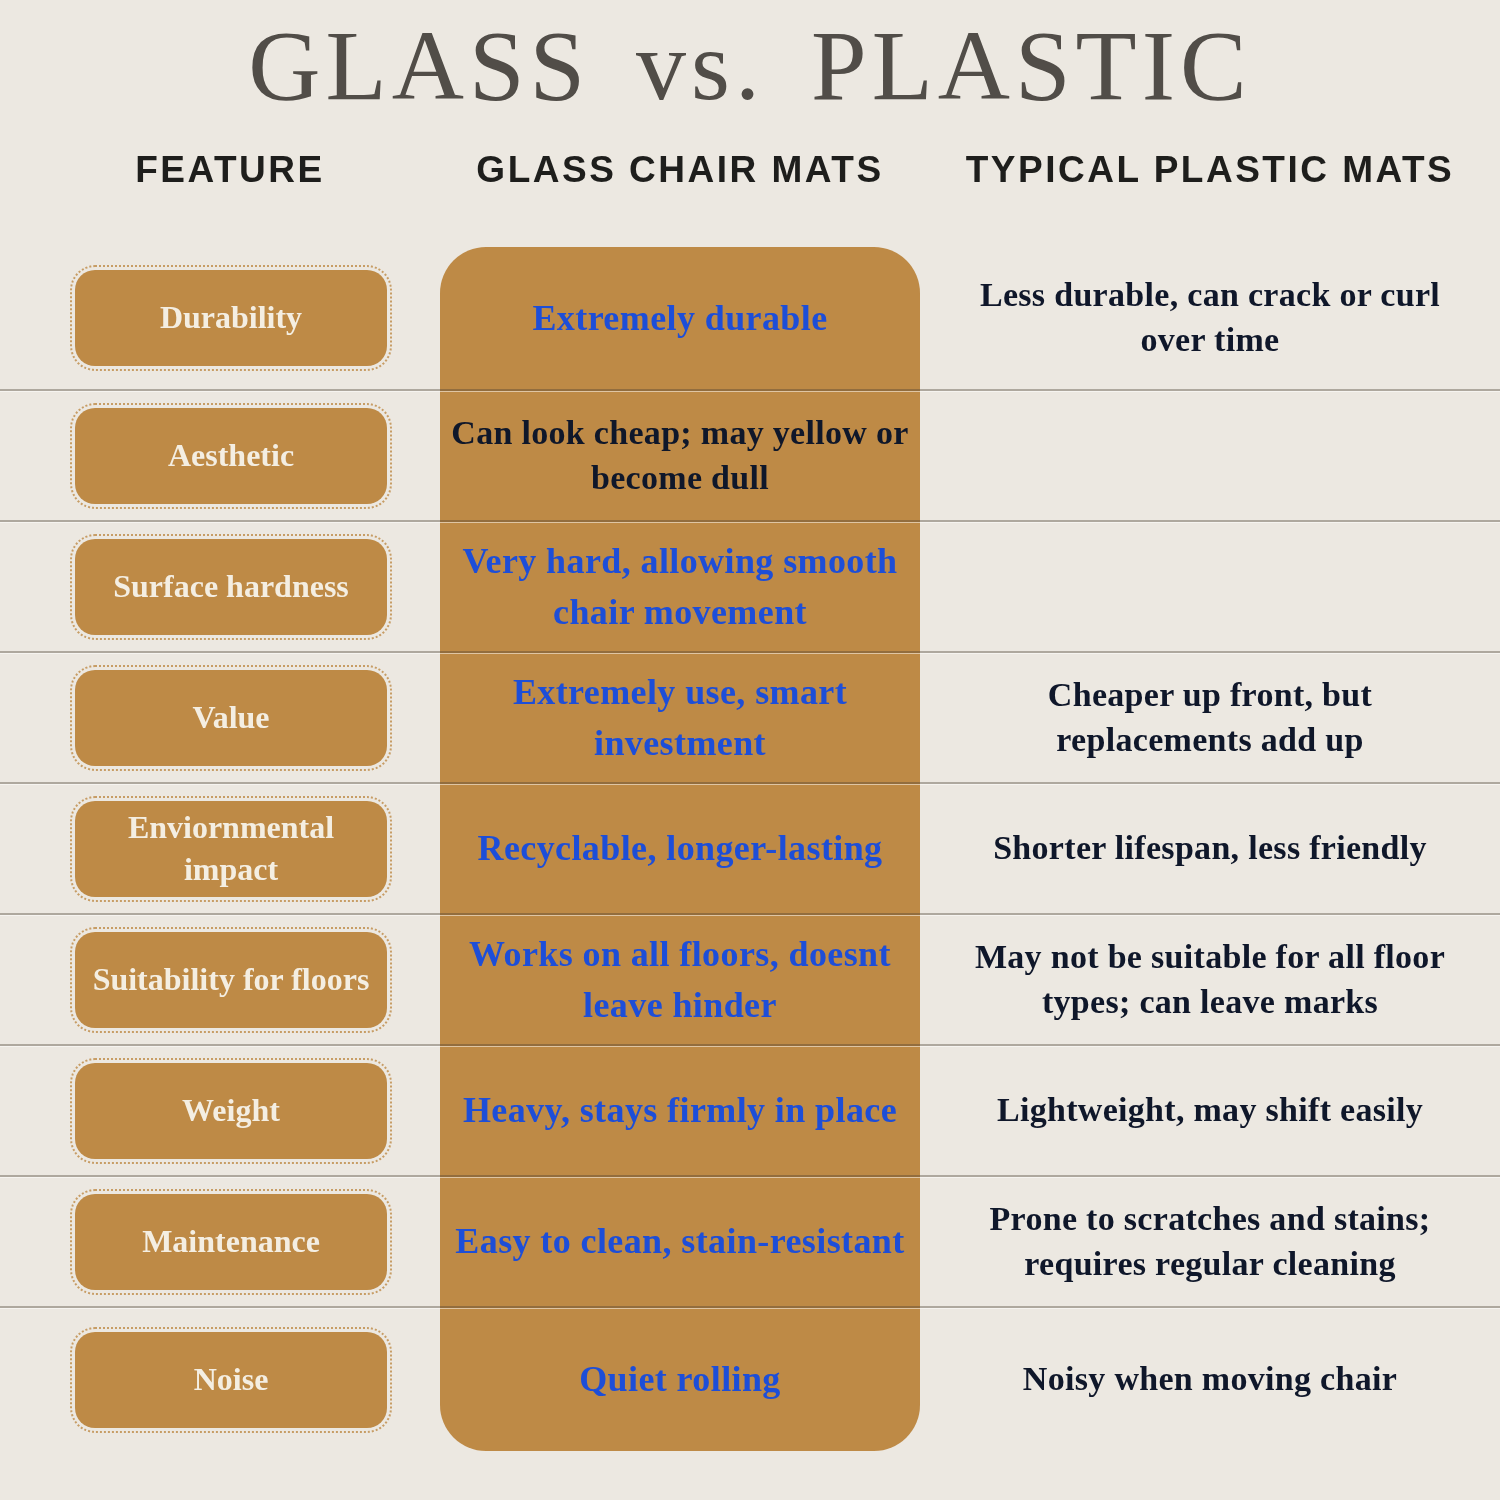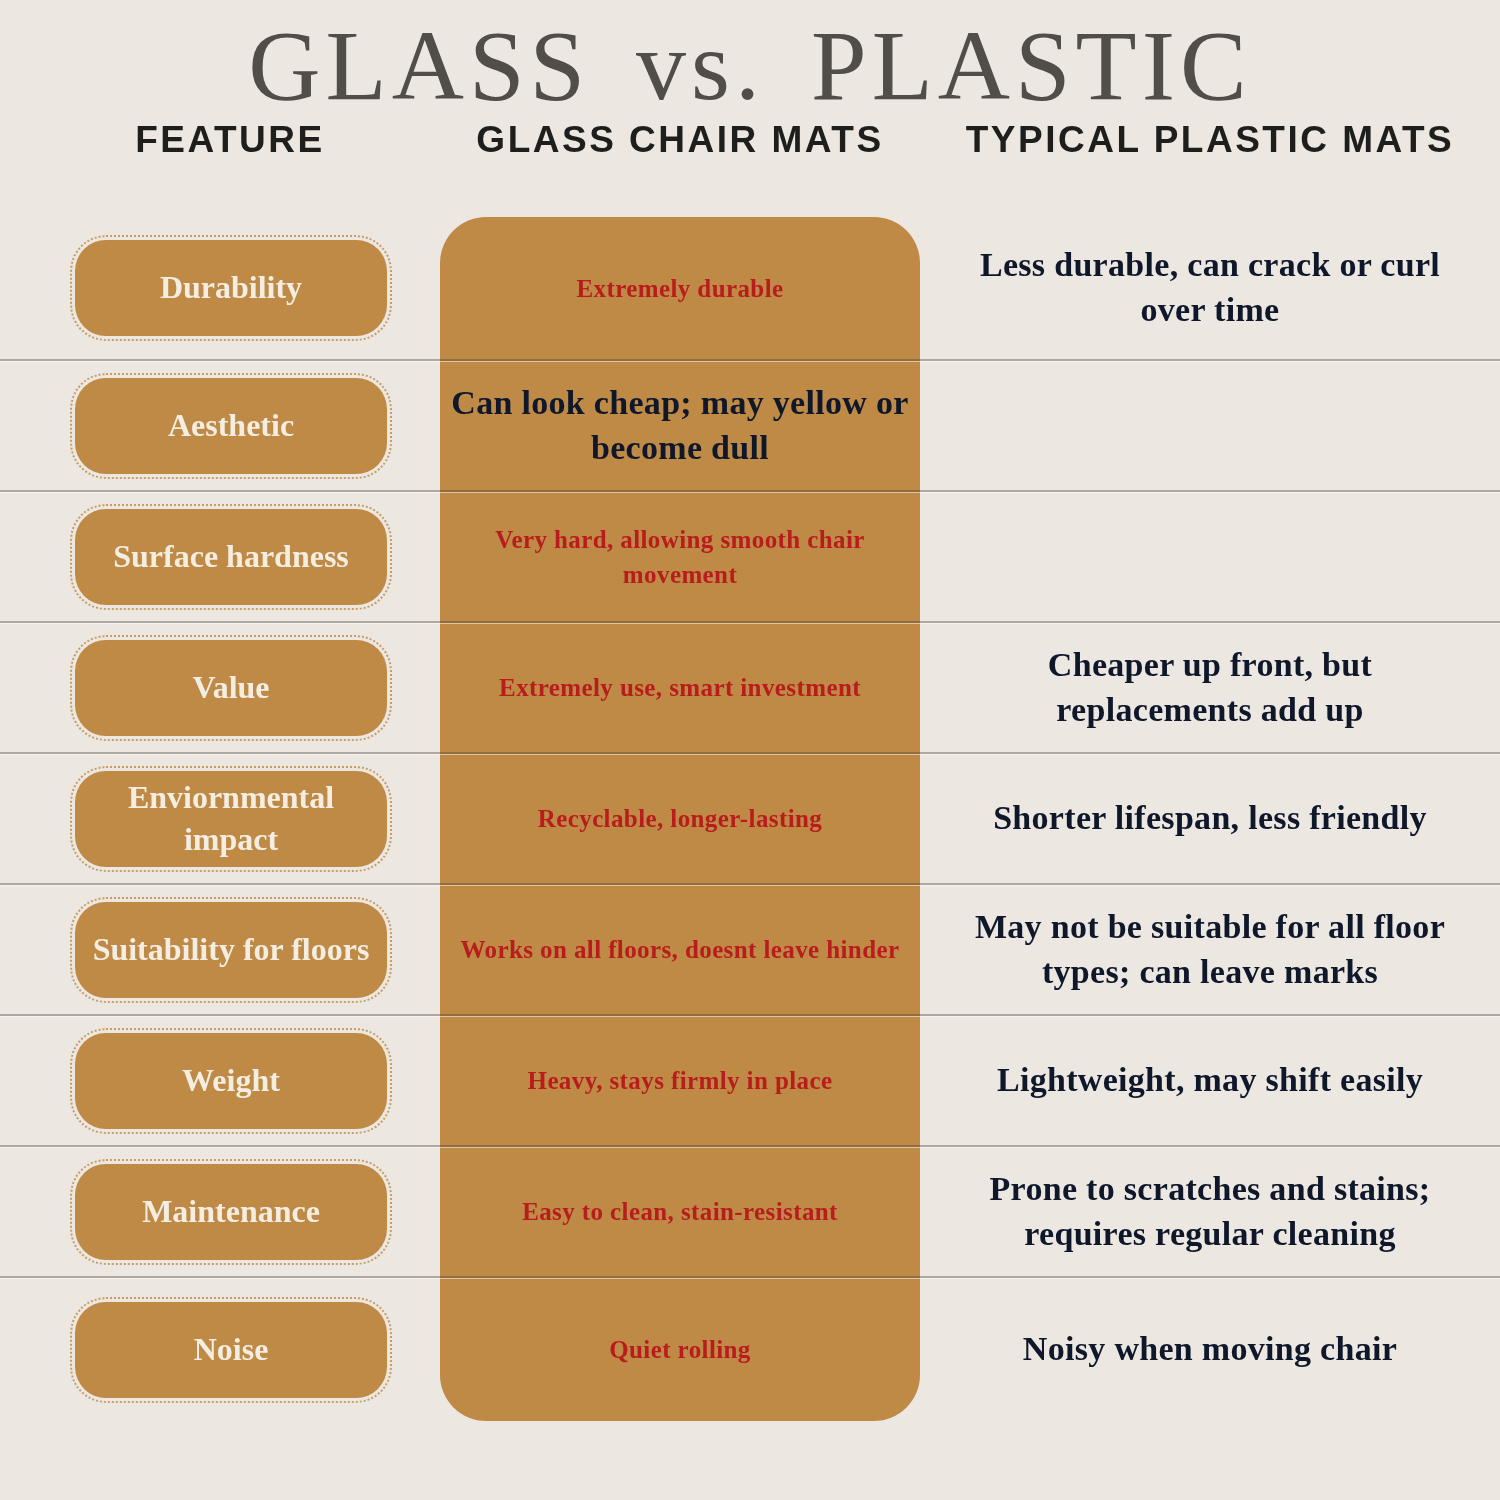--- a/index.html
+++ b/index.html
@@ -18,20 +18,21 @@
     font-weight:400;
     font-size:100px;
     line-height:1.07;
     letter-spacing:5px;
     word-spacing:16px;
     color:#514D48;
   }
   .headers{
     display:grid;
     grid-template-columns:440px 480px 580px;
+    margin-top:30px;
     align-items:center;
   }
   .hdr{
     font-family:"Liberation Sans", sans-serif;
     font-weight:700;
     font-size:37px;
     letter-spacing:2.5px;
     color:#1E1E1C;
     text-align:center;
   }
@@ -61,37 +62,37 @@
   .row-first{height:142px;}
   .row-last{height:143px;border-bottom:none;box-shadow:none;}
   .cell{display:flex;align-items:center;justify-content:center;}
   .feature-cell{padding-left:22px;}
   .pill{
     width:312px;
     min-height:96px;
     box-sizing:border-box;
     padding:6px 14px;
     background:#BE8A46;
-    border-radius:31px;
+    border-radius:20px;
     outline:2px dotted rgba(190,138,70,0.8);
     outline-offset:3px;
     display:flex;align-items:center;justify-content:center;
     text-align:center;
     color:#F4EEE2;
     font-weight:700;
     font-size:32px;
     line-height:1.3;
   }
   .glass-cell p{
     margin:12px;
     max-width:452px;
     text-align:center;
-    color:#b91c1c;
-    font-weight:700;
-    font-size:25px;
+    color:#1d4ed8;
+    font-weight:700;
+    font-size:36px;
     line-height:1.4;
     letter-spacing:0.4px;
   }
   .plastic-cell p{
     margin:0;
     max-width:525px;
     text-align:center;
     color:#0f172a;
     font-weight:700;
     font-size:34px;

